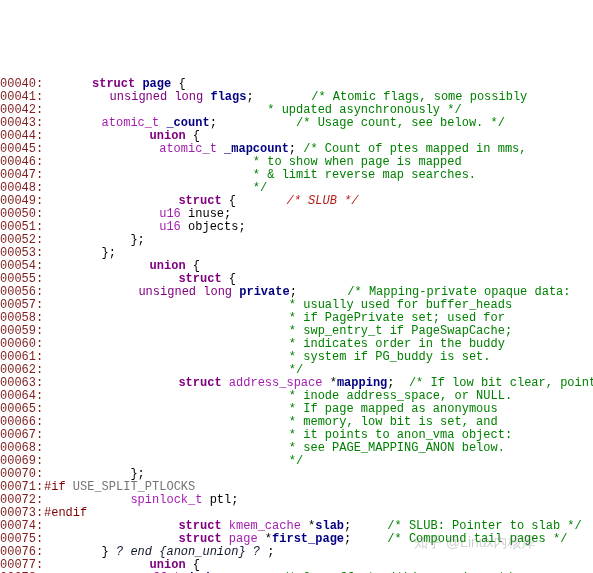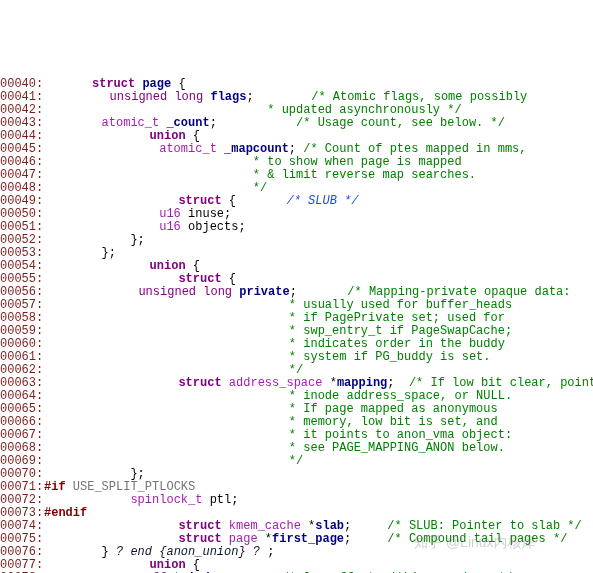--- a/index.html
+++ b/index.html
@@ -27,22 +27,22 @@
     flex-shrink: 0;
   }
   .code {
     flex: 1;
   }
   .kw { color: #800080; font-weight: bold; margin-left: 48px; }       
   .kw2 { color: #800080; margin-left: 8px; }                          
   .id { color: #000080; font-weight: bold; }        
   .ty { color: #a21caf; }                           
   .cm { color: #008000; }                           
-  .cm-i { color: #1d4ed8; font-style: italic; }     
-  .pp { color: #800000; font-weight: bold; }        
+  .cm-i { color: #b91c1c; font-style: italic; }     
+  .pp { color: #800000; font-weight: normal; }        
   .macro { color: #737373; }
   .anon { color: #0f172a; font-style: italic; }
   .txt { color: #000; }
   .watermark {
     position: absolute;
     left: 414px;
     top: 536px;
     color: rgba(120,120,120,0.35);
     font-family: sans-serif;
     font-size: 14px;

